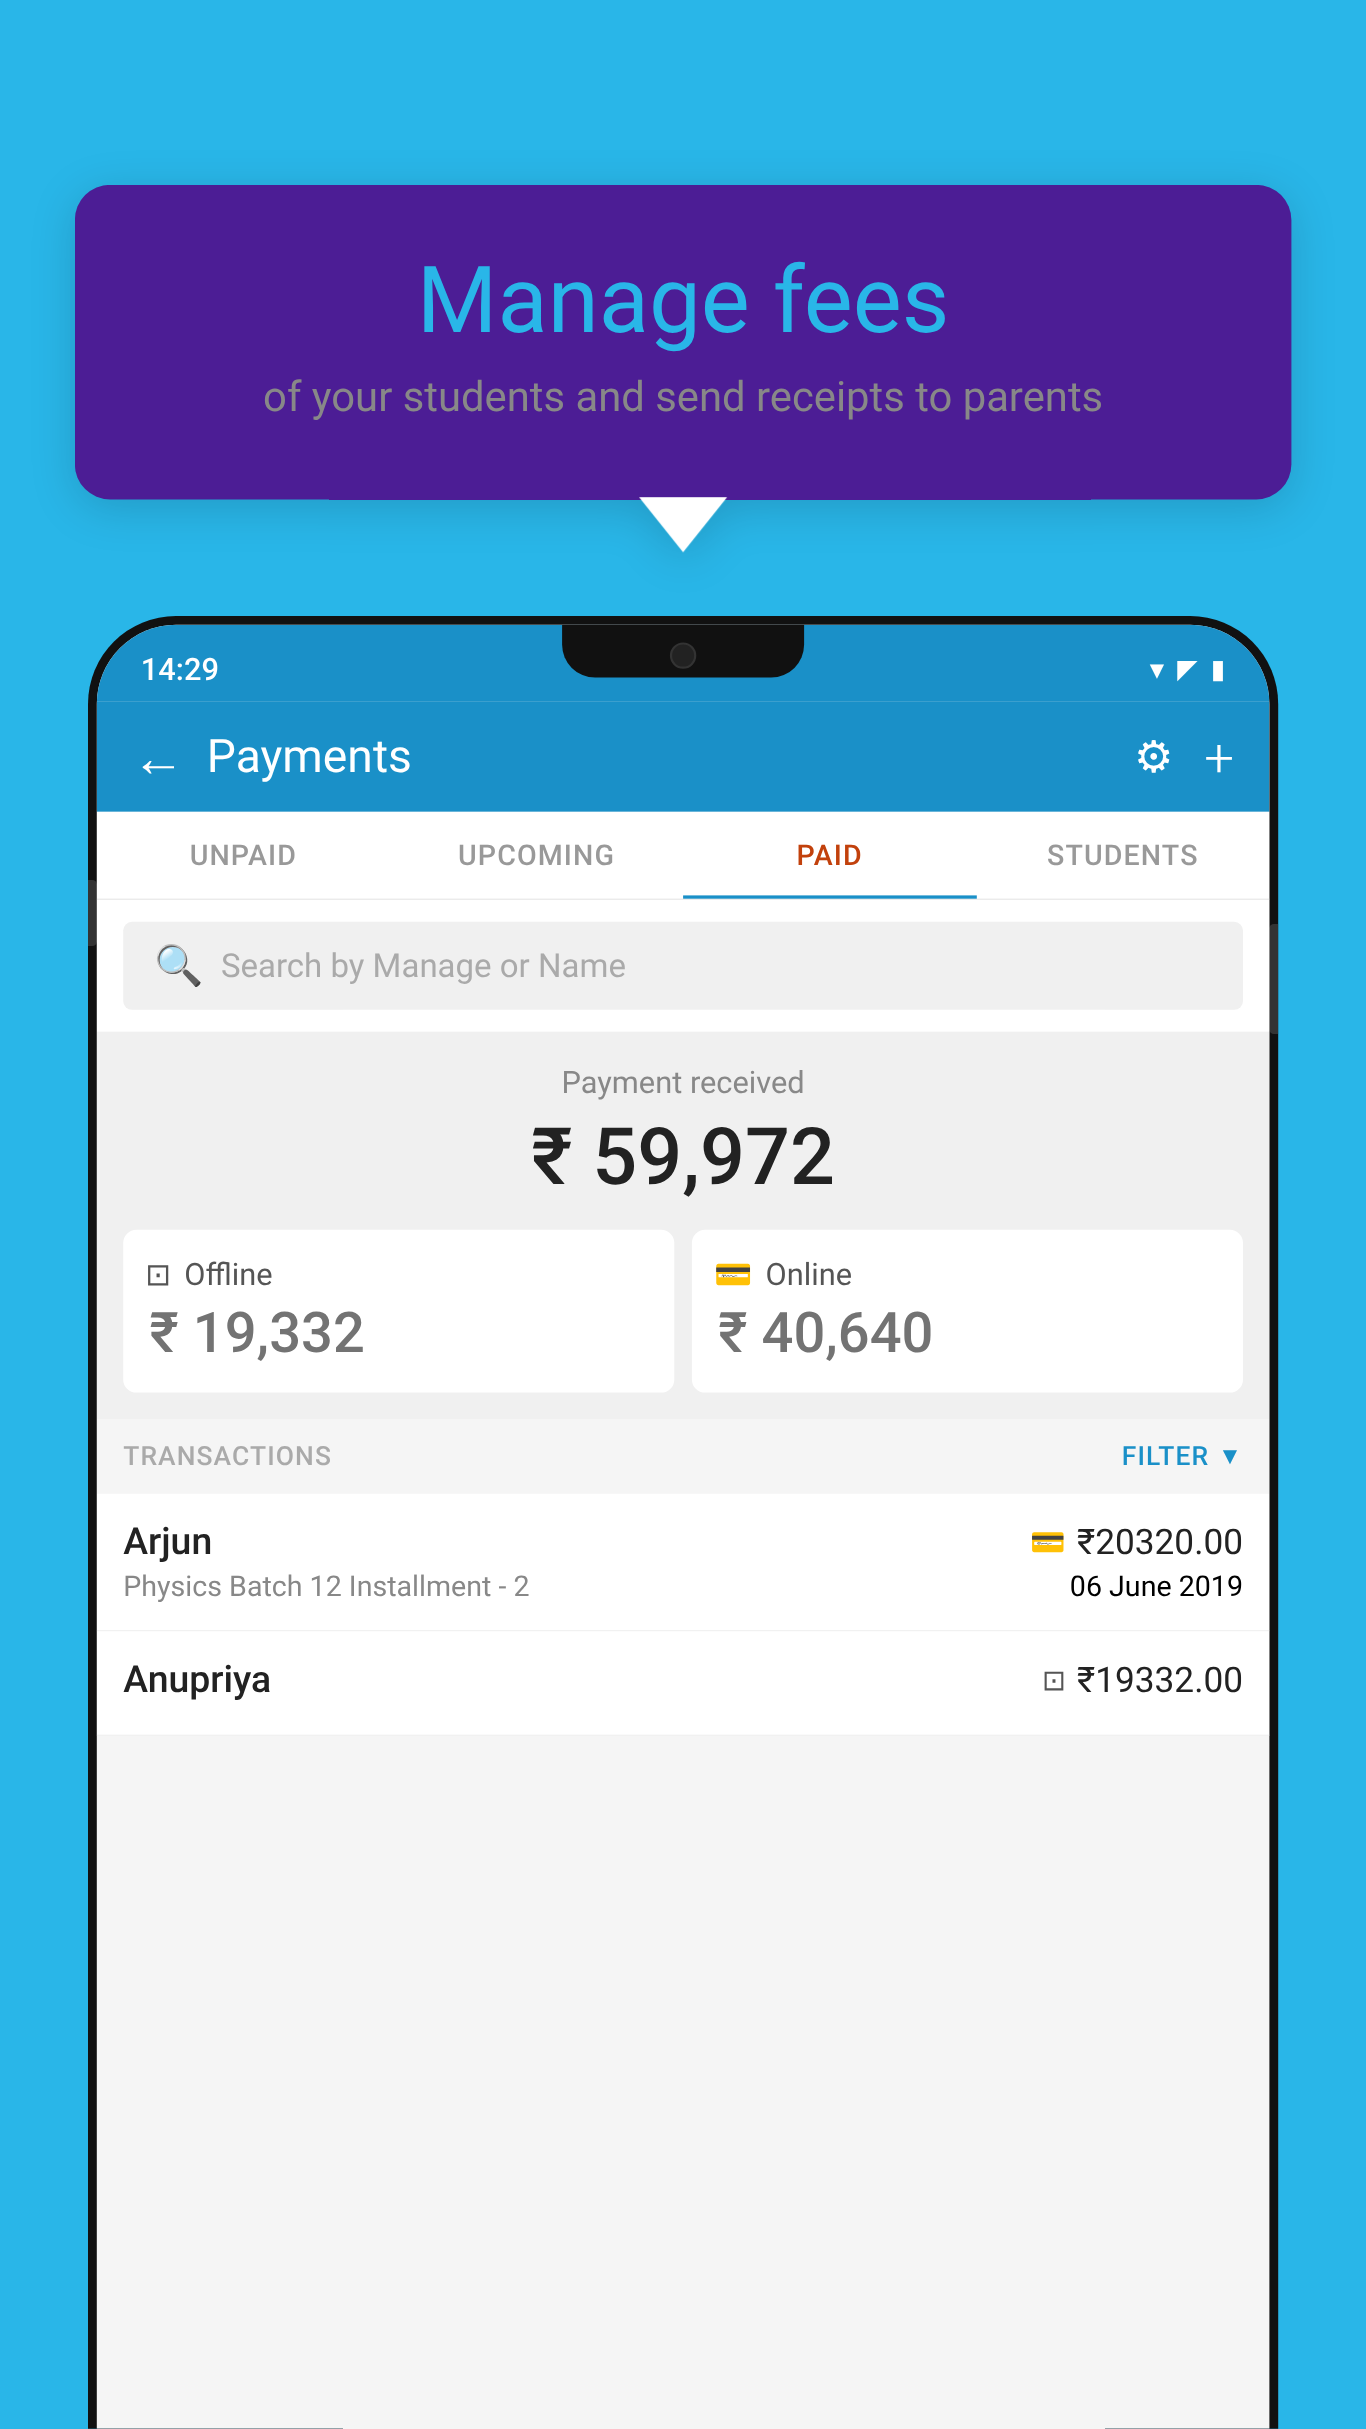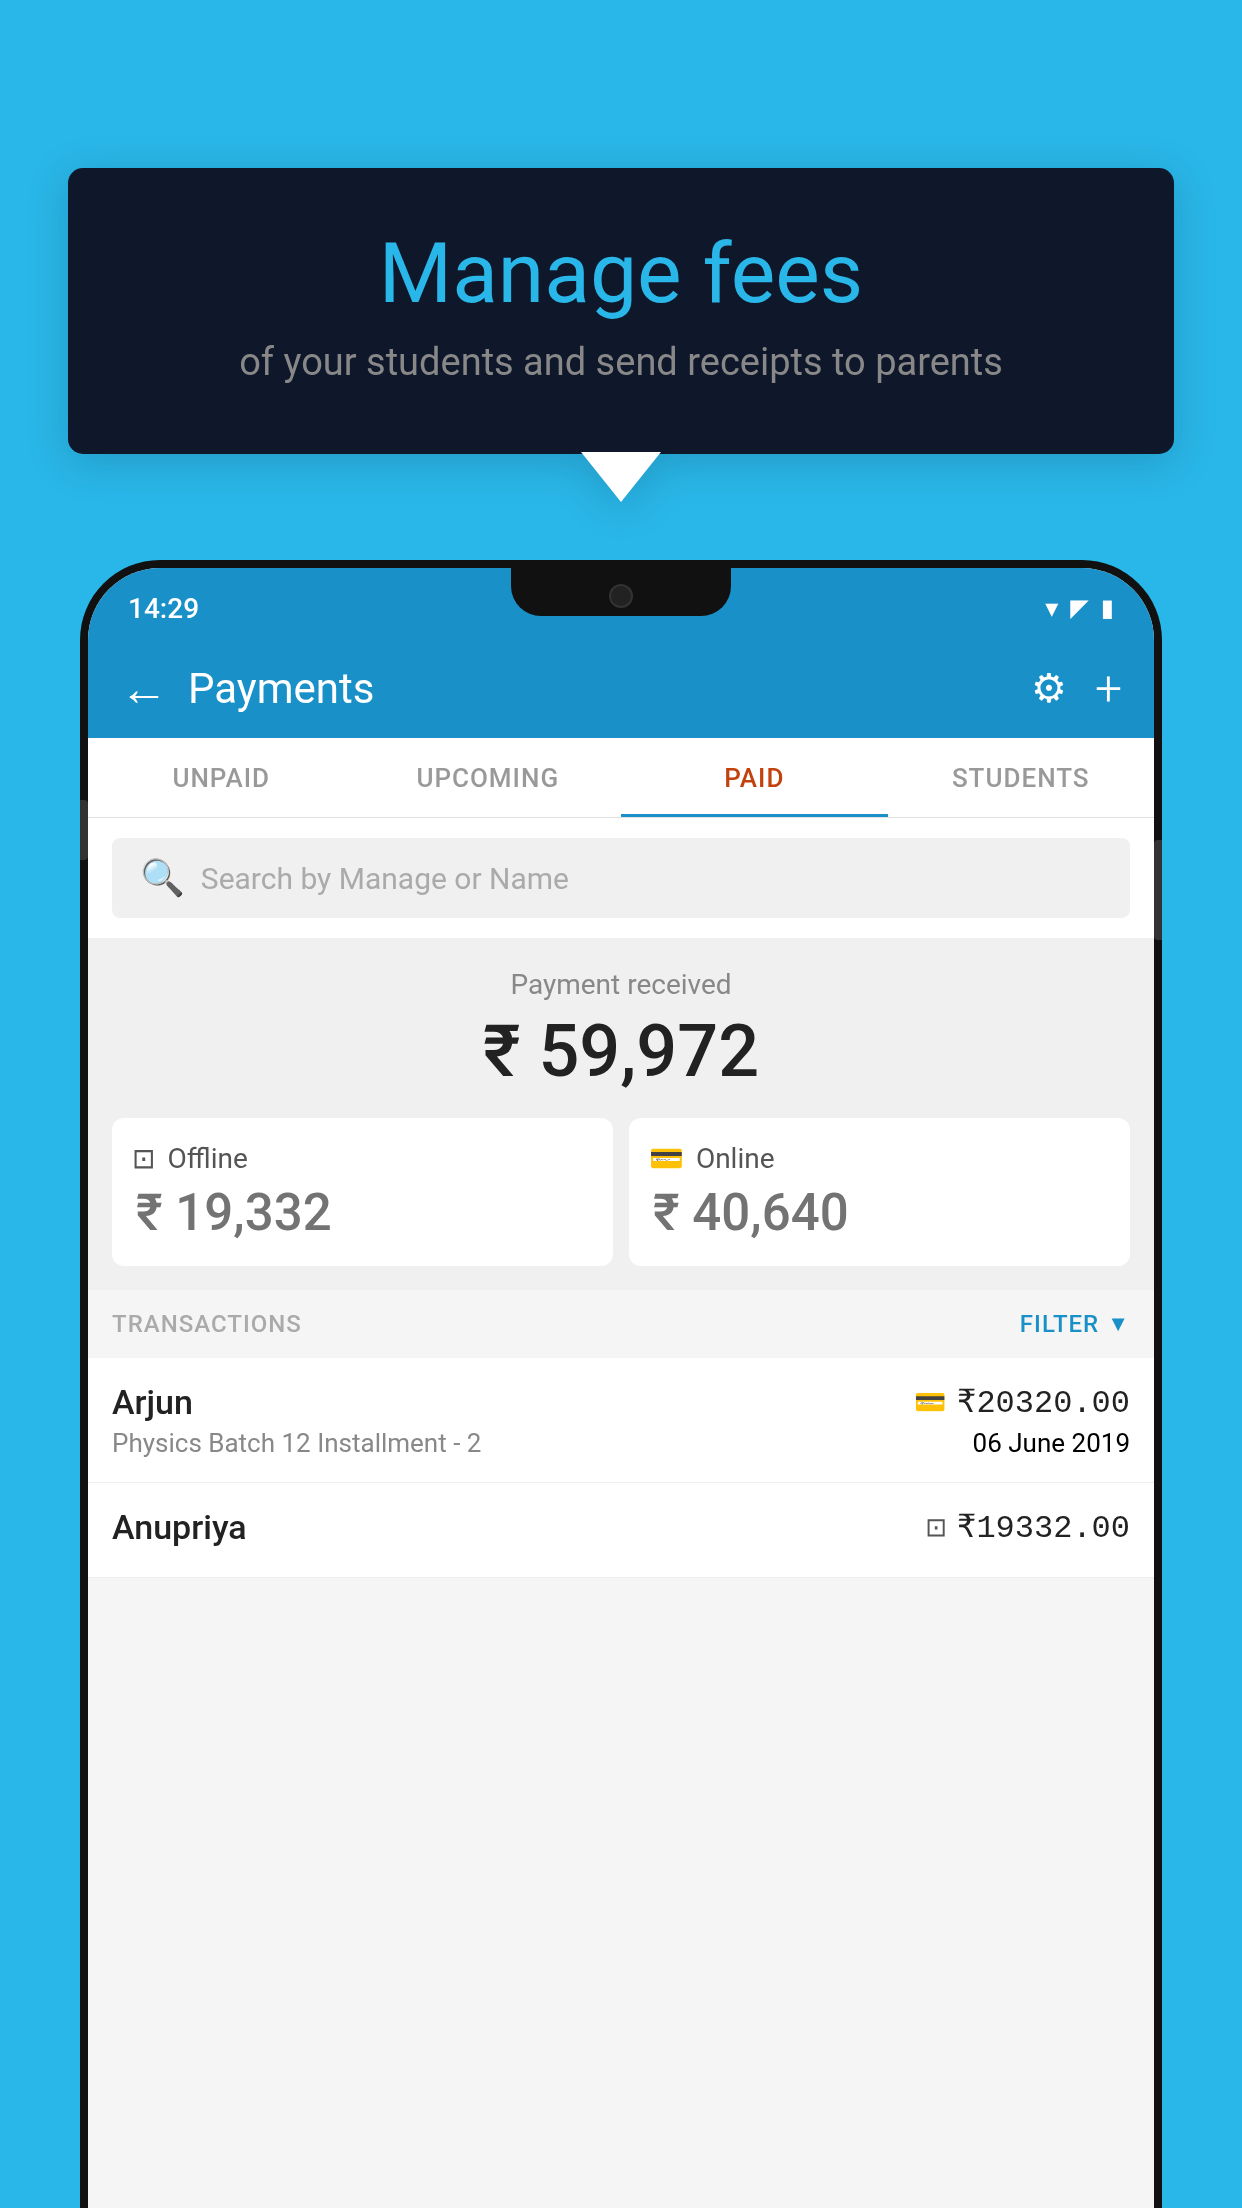--- a/index.html
+++ b/index.html
@@ -12,22 +12,22 @@
       overflow: hidden;
       position: relative;
     }
 
     
     .speech-bubble {
       position: absolute;
       top: 168px;
       left: 68px;
       right: 68px;
-      background: #0f172a;
-      border-radius: 15px;
+      background: #4c1d95;
+      border-radius: 32px;
       padding: 60px 88px 70px;
       text-align: center;
       filter: drop-shadow(0px 8px 20px rgba(0,0,0,0.15));
     }
 
     .speech-bubble::after {
       content: '';
       position: absolute;
       bottom: -48px;
       left: 50%;
@@ -341,21 +341,20 @@
 
     .transaction-amount-wrapper {
       display: flex;
       align-items: center;
       gap: 10px;
     }
 
     .transaction-amount {
       font-size: 32px;
       color: #222;
-      font-family: Liberation Mono, monospace;
     }
 
     .transaction-card-icon {
       font-size: 26px;
       color: #555;
     }
 
     .transaction-bottom {
       display: flex;
       justify-content: space-between;

